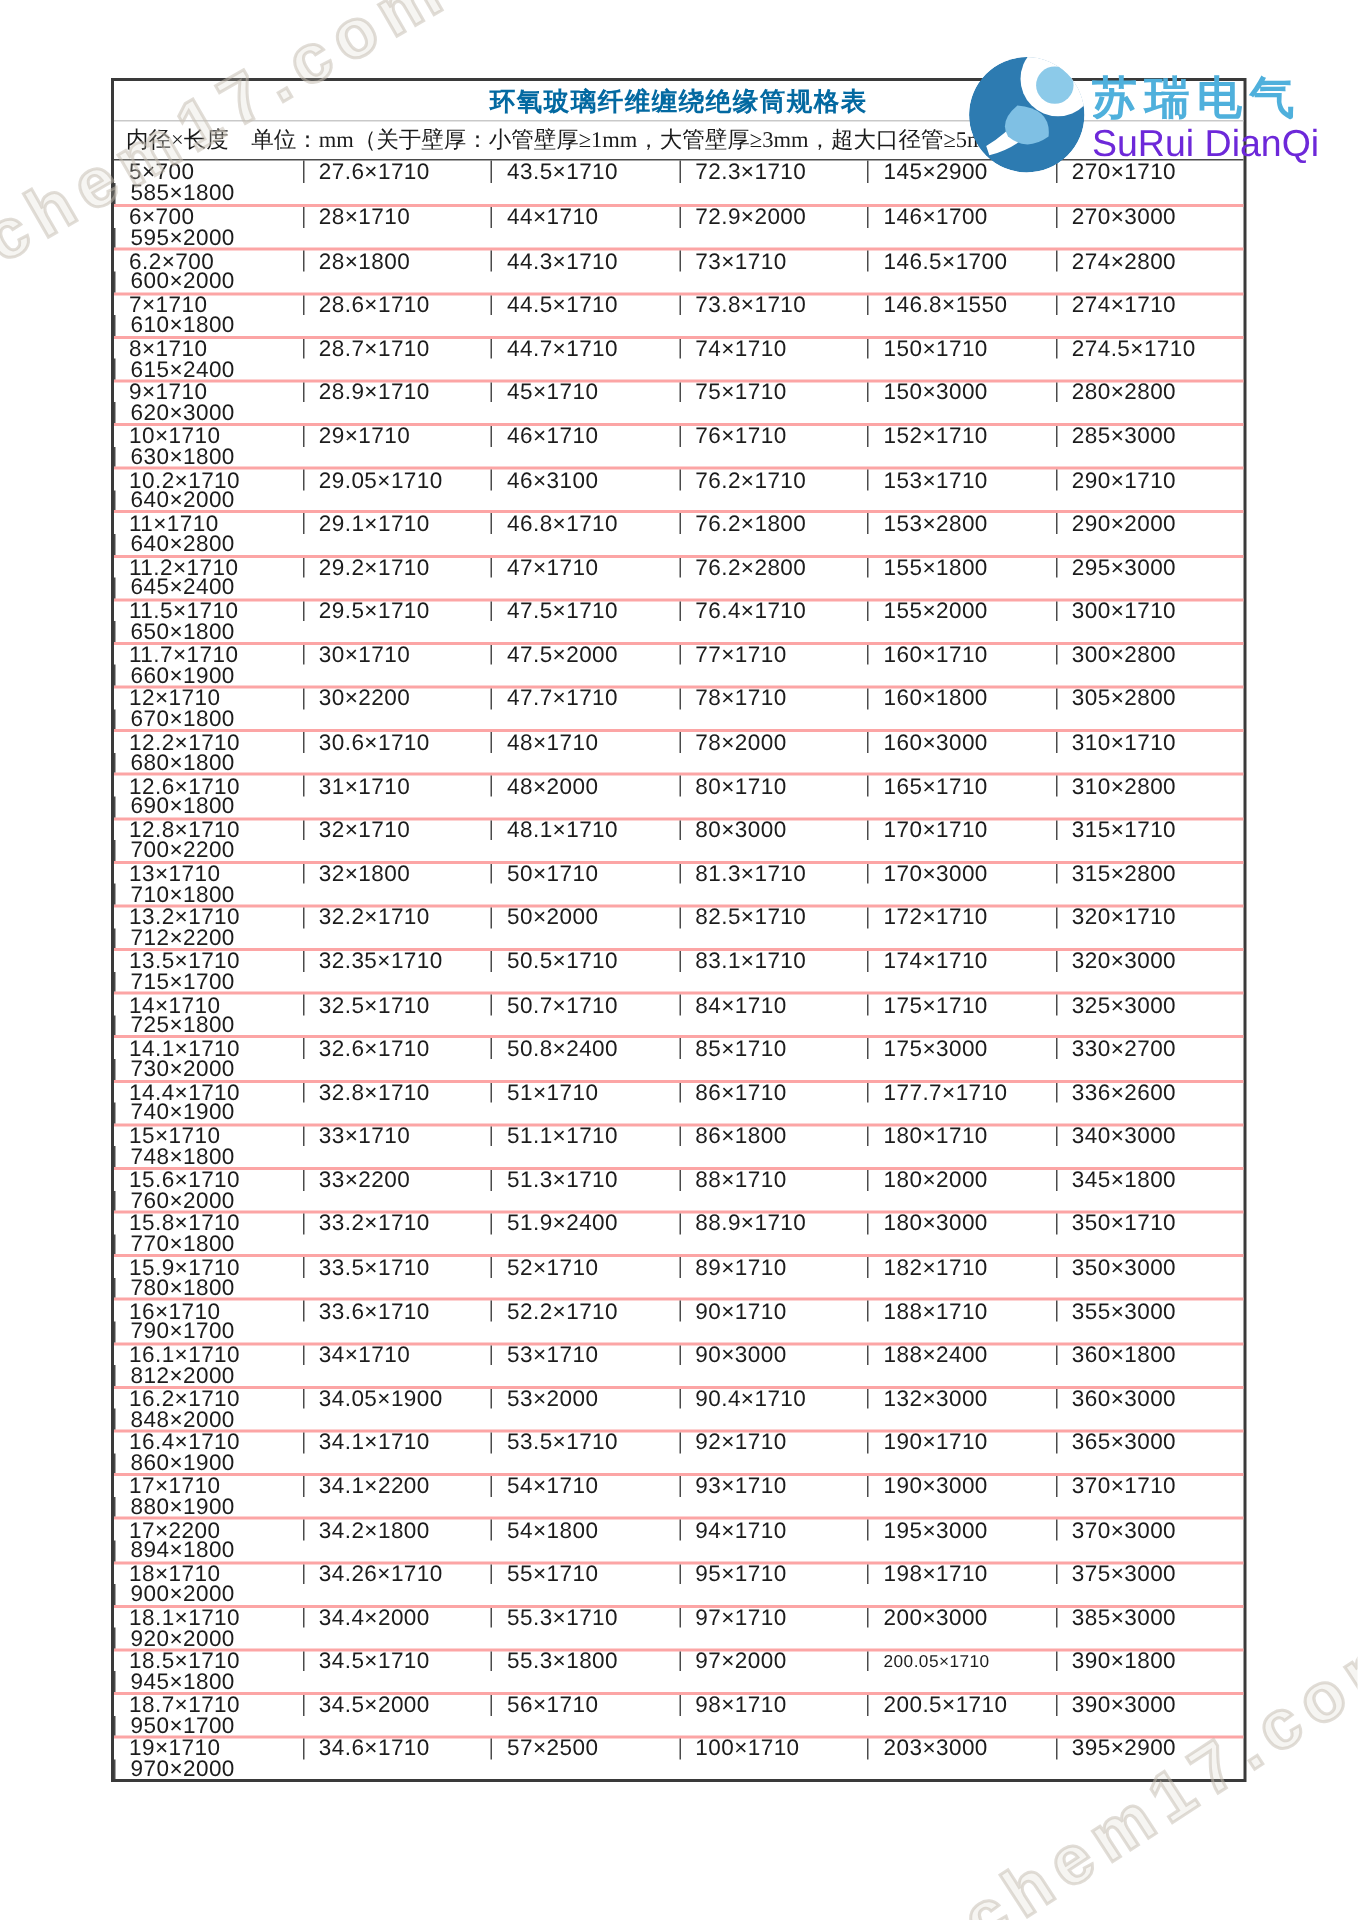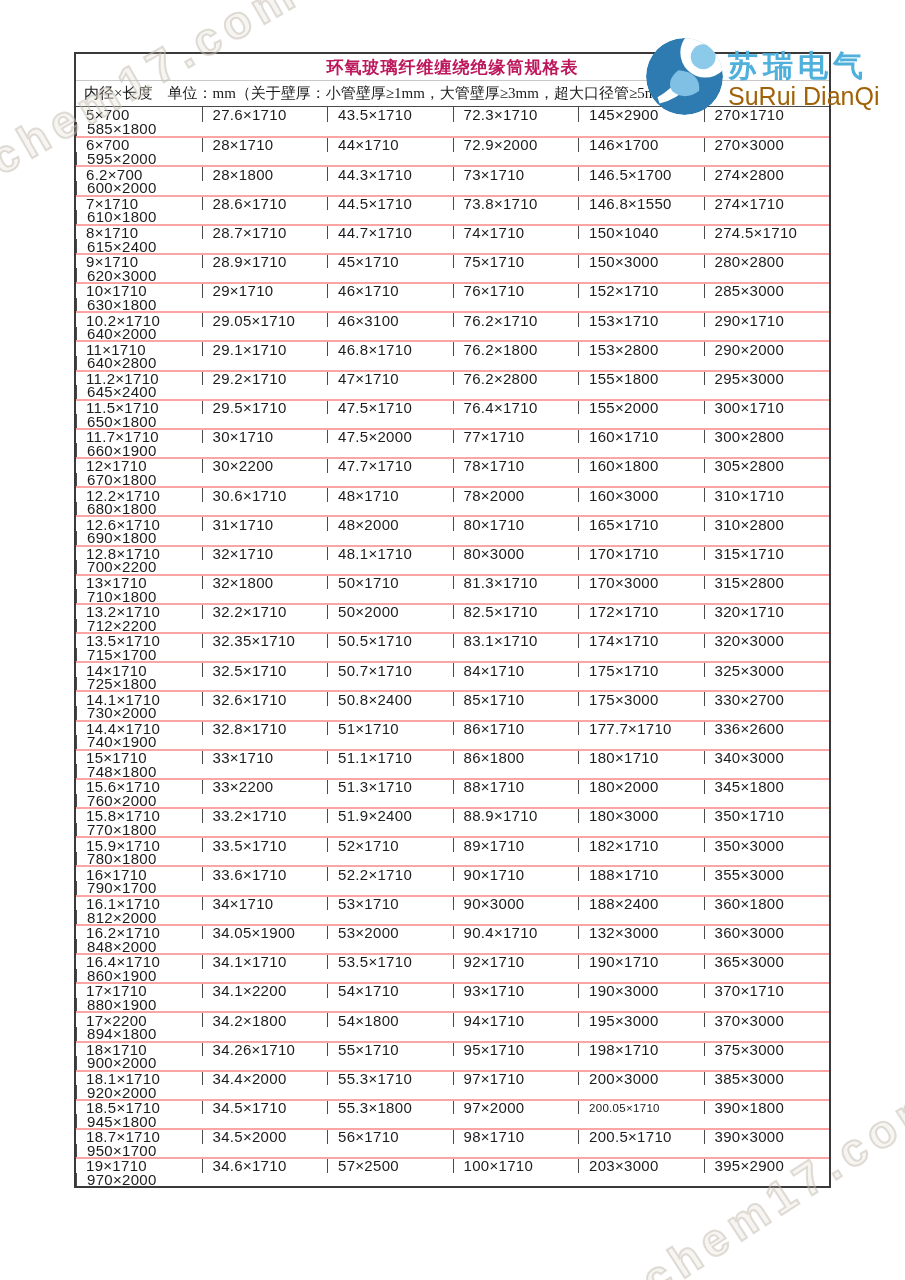--- a/index.html
+++ b/index.html
@@ -29,21 +29,21 @@
     border:2px solid #3a3a3a;
     z-index:2;
   }
   .title-row {
     height:26px;
     display:flex; align-items:center; justify-content:center;
     font-family:"Liberation Serif", serif;
     font-weight:bold;
     font-size:17px;
     letter-spacing:1px;
-    color:#be185d;
+    color:#0369a1;
   }
   .subtitle-row {
     height:27px;
     display:flex; align-items:center;
     padding-left:8px;
     font-family:"Liberation Serif", serif;
     font-size:15px;
     color:#1a1a1a;
     border-top:1px solid #c9c9c9;
     border-bottom:1px solid #4a4a4a;
@@ -136,21 +136,21 @@
         <div class="cell">73.8×1710</div>
         <div class="cell">146.8×1550</div>
         <div class="cell">274×1710</div>
         <div class="cell">610×1800</div>
       </div>
       <div class="row">
         <div class="cell">8×1710</div>
         <div class="cell">28.7×1710</div>
         <div class="cell">44.7×1710</div>
         <div class="cell">74×1710</div>
-        <div class="cell">150×1040</div>
+        <div class="cell">150×1710</div>
         <div class="cell">274.5×1710</div>
         <div class="cell">615×2400</div>
       </div>
       <div class="row">
         <div class="cell">9×1710</div>
         <div class="cell">28.9×1710</div>
         <div class="cell">45×1710</div>
         <div class="cell">75×1710</div>
         <div class="cell">150×3000</div>
         <div class="cell">280×2800</div>
@@ -450,15 +450,15 @@
         <circle cx="38" cy="38" r="37" fill="#2d7bb1"></circle>
         <circle cx="58" cy="15" r="24" fill="#ffffff"></circle>
         <path d="M12 58 Q26 50 34 38 L42 48 Q30 60 14 64 Z" fill="#ffffff"></path>
         <circle cx="56" cy="19" r="12" fill="#8ccae9"></circle>
         <path d="M32 32 Q54 34 52 52 Q38 62 26 52 Q20 42 32 32 Z" fill="#7fc0e4"></path>
       </g>
     </svg>
   </span>
   <div class="logo-text">
     <div class="logo-cn" style="color: rgb(79, 176, 220);">苏瑞电气</div>
-    <div class="logo-en" style="color: #a16207;">SuRui DianQi</div>
+    <div class="logo-en" style="color: #6d28d9;">SuRui DianQi</div>
   </div>
 </div>
 
 </body></html>

